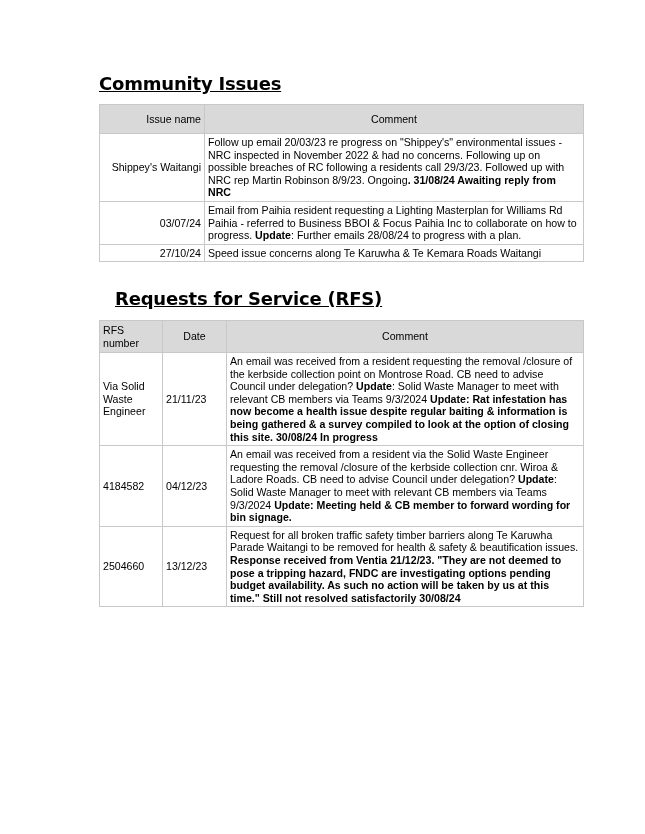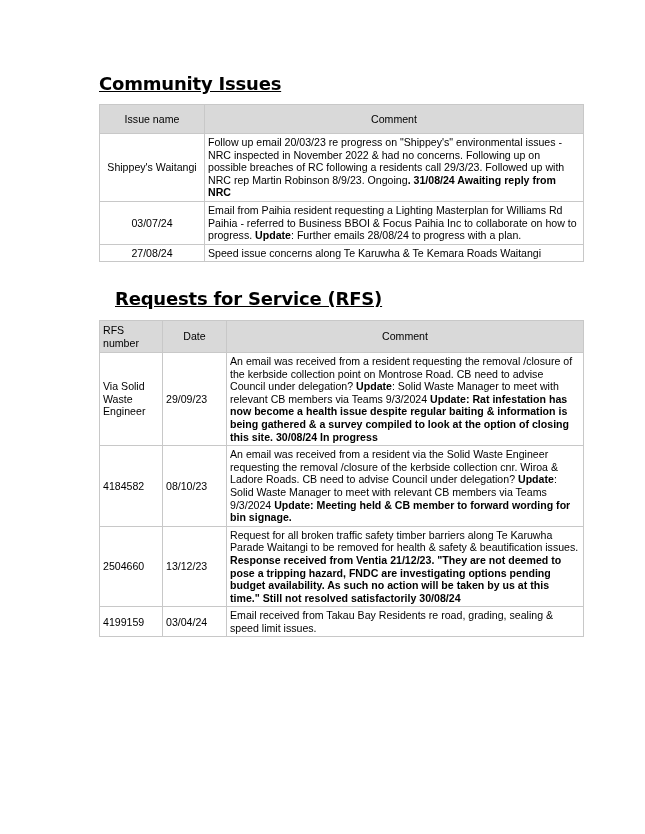--- a/index.html
+++ b/index.html
@@ -10,21 +10,21 @@
     font-weight: bold; font-size: 18px; text-decoration: underline;
     letter-spacing: -0.2px;
   }
   #t1 { position: absolute; top: 73px; left: 0; }
   #t2 { position: absolute; top: 288px; left: 16px; }
   table { border-collapse: collapse; font-size: 10.6px; line-height: 12.6px; position: absolute; left: 0; }
   td, th { border: 1px solid #c8c8c8; padding: 2px 3px; vertical-align: middle; }
   th { background: #d9d9d9; font-weight: normal; }
   #tbl1 { top: 104px; width: 485px; }
   #tbl2 { top: 320px; width: 485px; }
-  .c-name { width: 98px; text-align: center; }
+  .c-name { width: 98px; text-align: right; }
   .c-comment { vertical-align: top; }
   .center { text-align: center; }
   .c-rfs { width: 56px; }
   .c-date { width: 57px; }
   b { font-weight: bold; }
   tr.h1 th { height: 24px; }
   tr.h2 th { height: 27px; }
 </style>
 </head>
 <body>
@@ -42,52 +42,47 @@
     <tbody id="ci-body">
         <tr>
           <td class="c-name">Shippey's Waitangi</td>
           <td class="c-comment"><span>Follow up email 20/03/23 re progress on "Shippey's" environmental issues - NRC inspected in November 2022 &amp; had no concerns. Following up on possible breaches of RC following a residents call 29/3/23. Followed up with NRC rep Martin Robinson 8/9/23. Ongoing</span><b>. 31/08/24 Awaiting reply from NRC</b></td>
         </tr>
         <tr>
           <td class="c-name">03/07/24</td>
           <td class="c-comment"><span>Email from Paihia resident requesting a Lighting Masterplan for Williams Rd Paihia - referred to Business BBOI &amp; Focus Paihia Inc to collaborate on how to progress. </span><b>Update</b><span>: Further emails 28/08/24 to progress with a plan.</span></td>
         </tr>
         <tr>
-          <td class="c-name">27/08/24</td>
+          <td class="c-name">27/10/24</td>
           <td class="c-comment"><span>Speed issue concerns along Te Karuwha &amp; Te Kemara Roads Waitangi</span></td>
         </tr>
       </tbody>
   </table>
 
   <div id="t2" class="section-title">Requests for Service (RFS)</div>
 
   <table id="tbl2">
     <thead>
       <tr class="h2">
         <th class="c-rfs" style="text-align:left">RFS number</th>
         <th class="c-date center">Date</th>
         <th class="center">Comment</th>
       </tr>
     </thead>
     <tbody id="rfs-body">
         <tr>
           <td class="c-rfs">Via Solid Waste Engineer</td>
-          <td class="c-date">29/09/23</td>
+          <td class="c-date">21/11/23</td>
           <td class="c-comment"><span>An email was received from a resident requesting the removal /closure of the kerbside collection point on Montrose Road. CB need to advise Council under delegation? </span><b>Update</b><span>: Solid Waste Manager to meet with relevant CB members via Teams 9/3/2024 </span><b>Update: Rat infestation has now become a health issue despite regular baiting &amp; information is being gathered &amp; a survey compiled to look at the option of closing this site. 30/08/24 In progress</b></td>
         </tr>
         <tr>
           <td class="c-rfs">4184582</td>
-          <td class="c-date">08/10/23</td>
+          <td class="c-date">04/12/23</td>
           <td class="c-comment"><span>An email was received from a resident via the Solid Waste Engineer requesting the removal /closure of the kerbside collection cnr. Wiroa &amp; Ladore Roads. CB need to advise Council under delegation? </span><b>Update</b><span>: Solid Waste Manager to meet with relevant CB members via Teams 9/3/2024 </span><b>Update: Meeting held &amp; CB member to forward wording for bin signage.</b></td>
         </tr>
         <tr>
           <td class="c-rfs">2504660</td>
           <td class="c-date">13/12/23</td>
           <td class="c-comment"><span>Request for all broken traffic safety timber barriers along Te Karuwha Parade Waitangi to be removed for health &amp; safety &amp; beautification issues. </span><b>Response received from Ventia 21/12/23. "They are not deemed to pose a tripping hazard, FNDC are investigating options pending budget availability. As such no action will be taken by us at this time." Still not resolved satisfactorily 30/08/24</b></td>
         </tr>
-        <tr>
-          <td class="c-rfs">4199159</td>
-          <td class="c-date">03/04/24</td>
-          <td class="c-comment"><span>Email received from Takau Bay Residents re road, grading, sealing &amp; speed limit issues.</span></td>
-        </tr>
       </tbody>
   </table>
 </div>
 
 </body></html>

